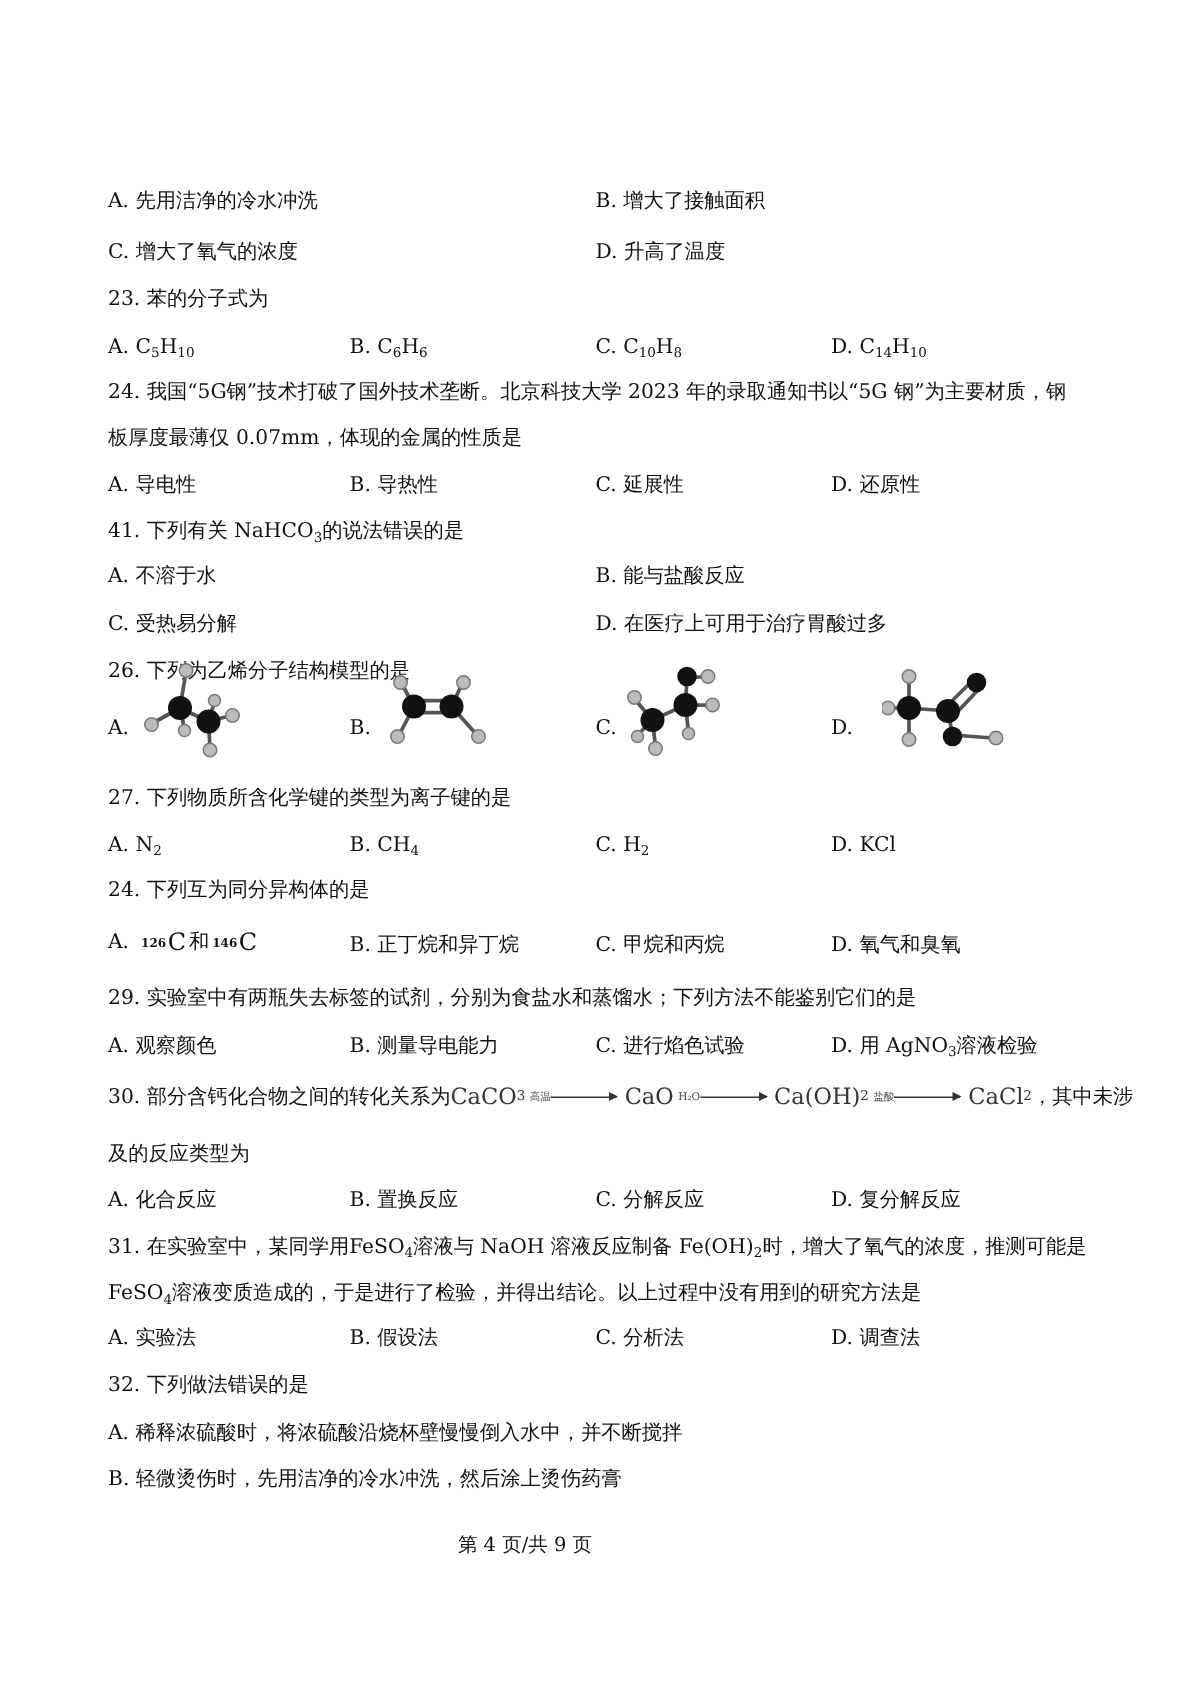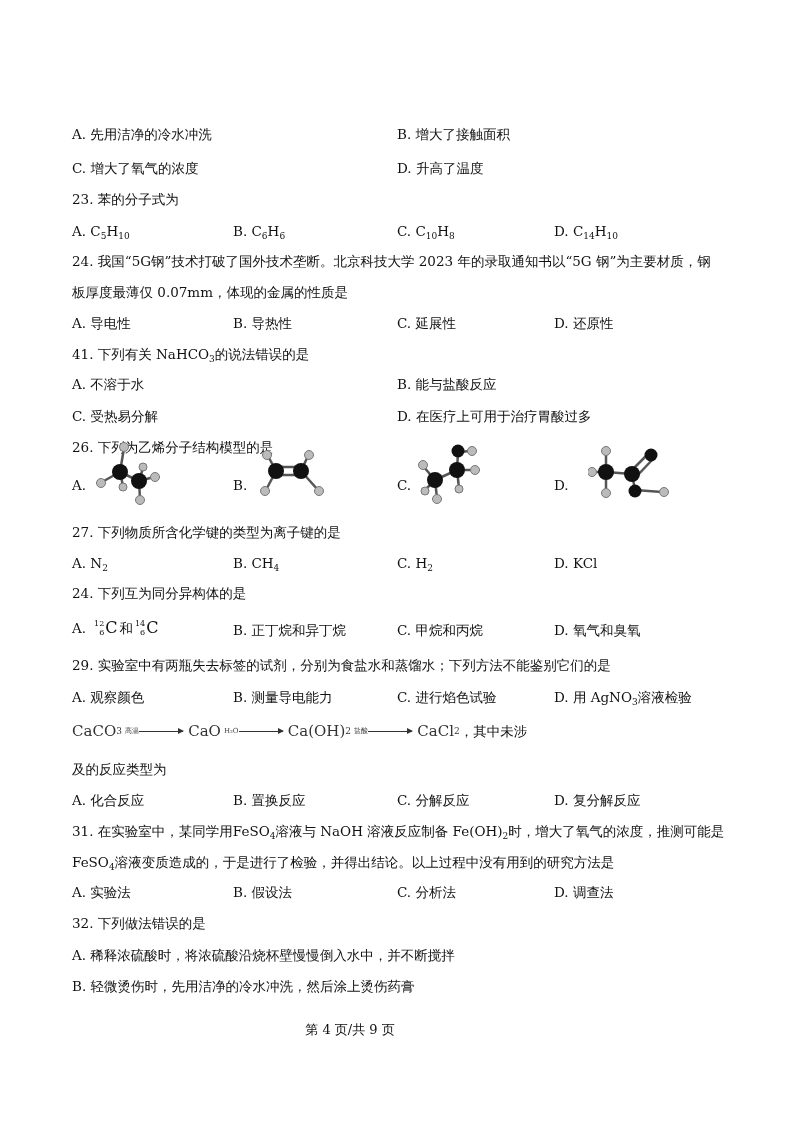--- a/index.html
+++ b/index.html
@@ -7,21 +7,21 @@
     width: 793px; height: 1122px; position: relative; overflow: hidden;
     font-family: "DejaVu Serif", "Liberation Serif", serif;
     color: #111; font-size: 13.5px;
   }
   .line { position: absolute; left: 72px; white-space: nowrap; line-height: 18px; }
   .opt { position: absolute; white-space: nowrap; line-height: 18px; }
   .c1 { left: 72px; } .c2 { left: 233px; } .c3 { left: 397px; } .c4 { left: 554px; }
   .half2 { left: 397px; }
   sub { font-size: 9px; vertical-align: -3px; line-height: 0; }
   .nuclide { display: inline-flex; align-items: center; }
-  .nuc-stack { display: inline-flex; flex-direction: column; font-size: 8px; line-height: 9px; margin-right: 1px; text-align: right; }
+  .nuc-stack { display: inline-flex; font-size: 8px; line-height: 9px; margin-right: 1px; text-align: right; font-weight: bold; }
   .nuc-sym { font-size: 16px; }
   .mol { position: absolute; }
   .rxn { display: inline-flex; align-items: center; font-size: 15px; color: #333; }
   .arrow { display: inline-flex; align-items: center; margin: 0 3px; }
   .arrow-cond { font-size: 7px; line-height: 8px; color: #444; }
   .arrow-line { width: 44px; height: 1px; background: #333; position: relative; }
   .arrow-line::after { content: ""; position: absolute; right: -1px; top: -3px; border-left: 6px solid #333; border-top: 3.5px solid transparent; border-bottom: 3.5px solid transparent; }
   .footer { position: absolute; top: 1021px; left: 0; width: 700px; text-align: center; font-size: 13px; }
 </style>
 </head>
@@ -174,20 +174,21 @@
 <div class="opt c3" style="top:621px">C. 甲烷和丙烷</div>
 <div class="opt c4" style="top:621px">D. 氧气和臭氧</div>
 
 <div class="line" style="top:656px">29. 实验室中有两瓶失去标签的试剂，分别为食盐水和蒸馏水；下列方法不能鉴别它们的是</div>
 <div class="opt c1" style="top:688px">A. 观察颜色</div>
 <div class="opt c2" style="top:688px">B. 测量导电能力</div>
 <div class="opt c3" style="top:688px">C. 进行焰色试验</div>
 <div class="opt c4" style="top:688px"><span>D. 用 AgNO</span><sub>3</sub><span>溶液检验</span></div>
 
 <div class="line" style="top:722px;display:flex;align-items:center">
+  <span>30. 部分含钙化合物之间的转化关系为</span>
   <span class="rxn">
     <span>CaCO</span>
       <sub>3</sub>
     <span class="arrow">
         <span class="arrow-cond">高温</span>
         <span class="arrow-line"></span>
         <span class="arrow-cond">&nbsp;</span>
       </span>
     <span>CaO</span>
     <span class="arrow">

